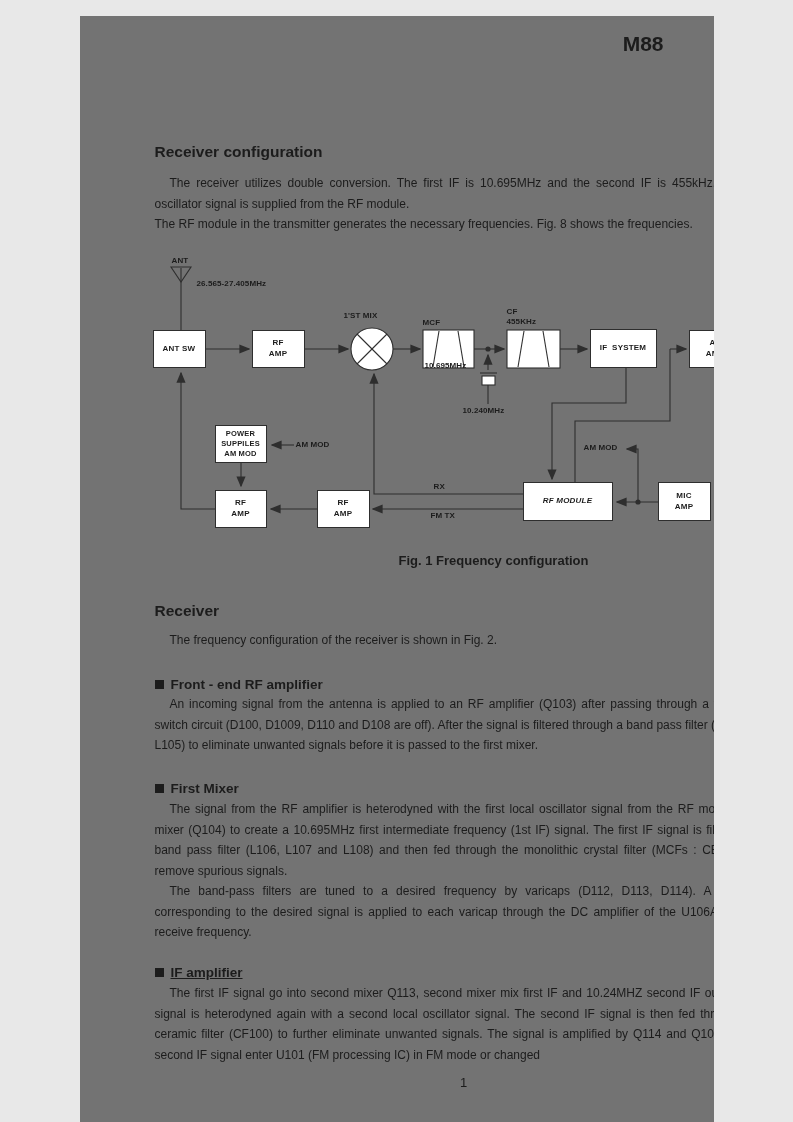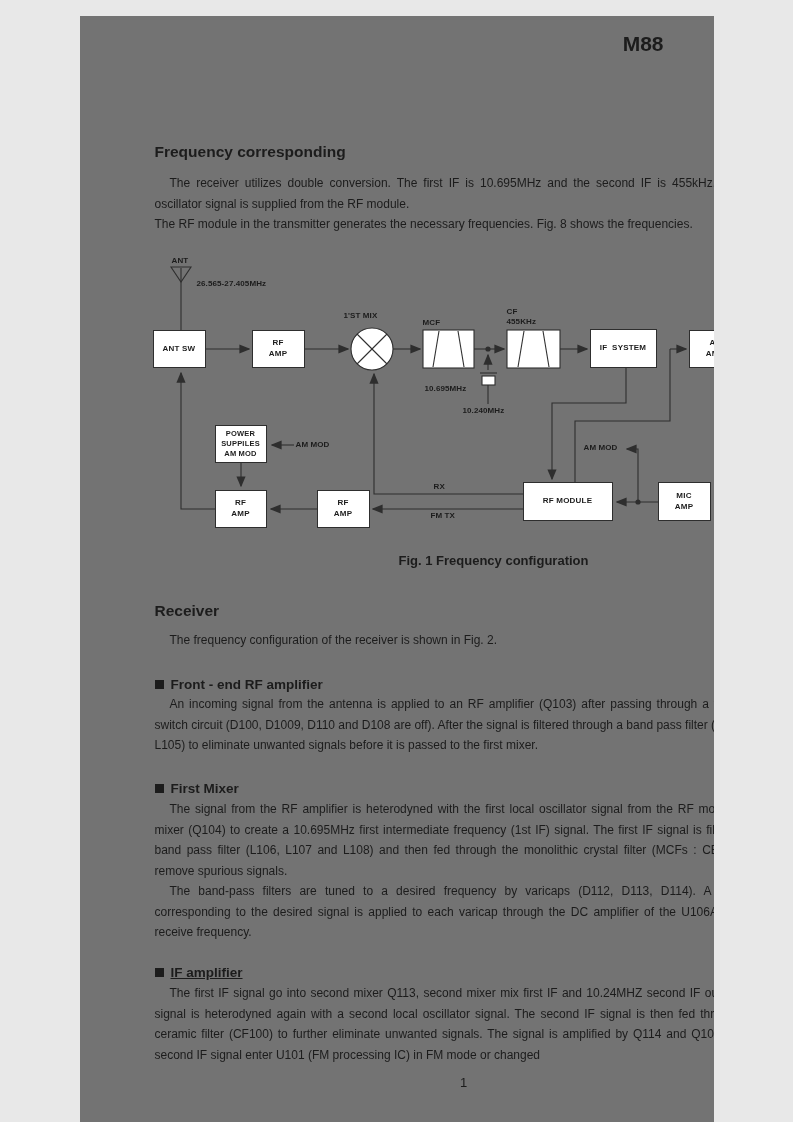--- a/index.html
+++ b/index.html
@@ -25,21 +25,21 @@
         line-height:1.2;letter-spacing:.1px;}
   .ctr{text-align:left;}
 </style>
 </head>
 <body>
 
 <div id="page">
 
   <div id="model" class="abs">M88</div>
 
-  <div class="abs h1" style="left:75px;top:127px;">Frequency corresponding</div>
+  <div class="abs h1" style="left:75px;top:127px;">Receiver configuration</div>
   <div class="abs body" style="left:75px;top:157px;">
     <p class="ind">The receiver utilizes double conversion. The first IF is 10.695MHz and the second IF is 455kHz. The first local oscillator signal is supplied from the RF module.</p>
     <p>The RF module in the transmitter generates the necessary frequencies. Fig. 8 shows the frequencies.</p>
   </div>
 
   <svg id="diagram-svg" class="abs" width="793" height="1122" viewBox="0 0 793 1122" stroke="#2e2e2e" stroke-width="1.1" fill="none">
     <defs>
       <marker id="arr" viewBox="0 0 12 10" refX="10.5" refY="5" markerWidth="10" markerHeight="8.5" orient="auto">
         <path d="M0,0 L12,5 L0,10 Z" fill="#2e2e2e" stroke="none"></path>
       </marker>
@@ -118,31 +118,31 @@
   <div class="dbox" style="left:510px;top:313px;width:67px;height:39px;">IF  SYSTEM</div>
   <div class="dbox" style="left:609px;top:314px;width:53px;height:38px;">AF
 AMP</div>
   <div class="dbox" style="left:135px;top:409px;width:52px;height:38px;font-size:7.5px;">POWER
 SUPPILES
 AM MOD</div>
   <div class="dbox" style="left:135px;top:474px;width:52px;height:38px;">RF
 AMP</div>
   <div class="dbox" style="left:237px;top:474px;width:53px;height:38px;">RF
 AMP</div>
-  <div class="dbox" style="left:443px;top:466px;width:90px;height:39px;">RF MODULE</div>
+  <div class="dbox" style="left:443px;top:466px;width:90px;height:39px;font-style:italic;">RF MODULE</div>
   <div class="dbox" style="left:578px;top:466px;width:53px;height:39px;">MIC
 AMP</div>
 
   <div class="dlab" style="left:92px;top:240px;">ANT</div>
   <div class="dlab" style="left:117px;top:263px;">26.565-27.405MHz</div>
   <div class="dlab ctr" style="left:264px;top:295px;width:56px;">1'ST MIX</div>
   <div class="dlab ctr" style="left:343px;top:302px;width:51px;">MCF</div>
   <div class="dlab ctr" style="left:427px;top:291px;width:53px;">CF
 455KHz</div>
-  <div class="dlab" style="left:345px;top:368px;">10.695MHz</div>
+  <div class="dlab" style="left:345px;top:345px;">10.695MHz</div>
   <div class="dlab" style="left:383px;top:390px;">10.240MHz</div>
   <div class="dlab" style="left:216px;top:424px;">AM MOD</div>
   <div class="dlab" style="left:504px;top:427px;">AM MOD</div>
   <div class="dlab" style="left:354px;top:466px;">RX</div>
   <div class="dlab" style="left:351px;top:495px;">FM TX</div>
   <div class="dlab" style="left:717px;top:328px;">SP</div>
   <div class="dlab" style="left:692px;top:481px;">MIC</div>
 
   <div id="caption" class="abs">Fig. 1 Frequency configuration</div>
 

